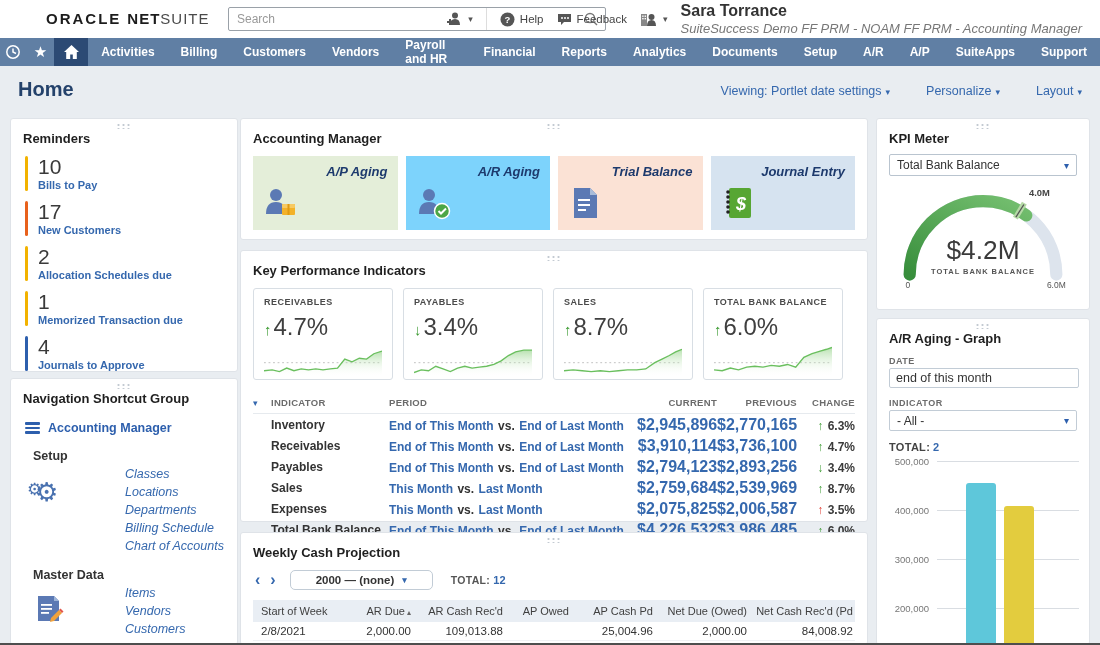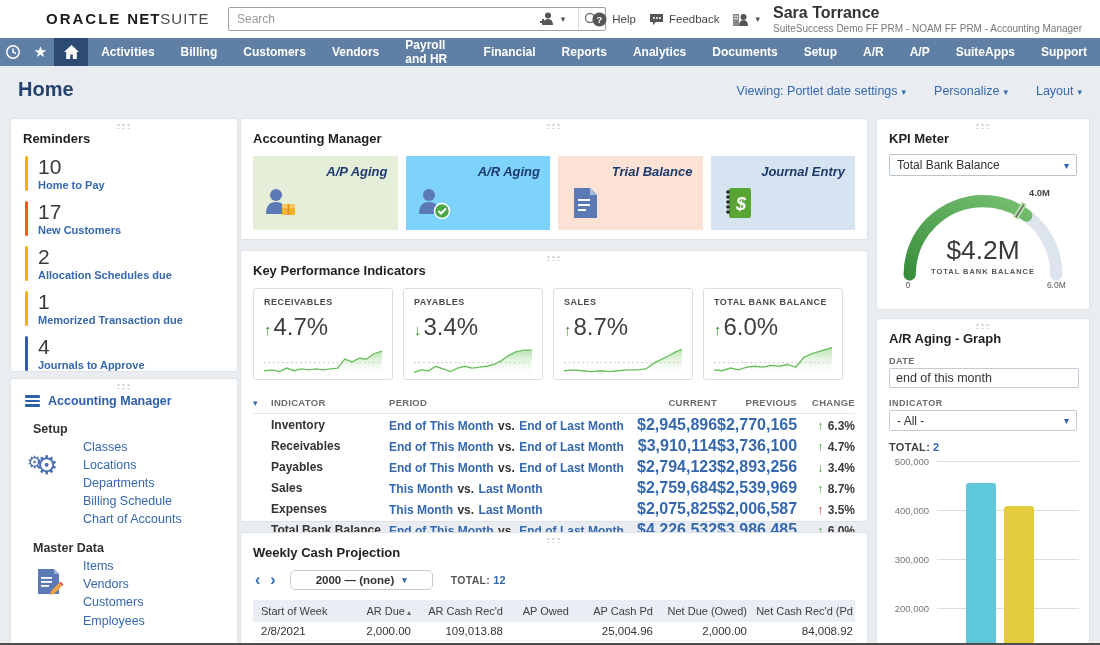--- a/index.html
+++ b/index.html
@@ -15,33 +15,33 @@
   .searchbox { position:absolute; left:228px; top:7px; width:378px; height:24px; border:1px solid #9aa1a8; border-radius:2px; background:#fff; display:flex; align-items:center; }
   .searchbox input { flex:1; border:none; outline:none; font-size:12px; padding:0 8px; color:#333; font-family:"Liberation Sans", sans-serif; }
   .searchbox input::placeholder { color:#999; }
   .search-ic { margin-right:7px; }
   .top-right { position:absolute; right:18px; top:0; height:38px; display:flex; align-items:center; gap:13px; }
   .tr-item { display:flex; align-items:center; gap:5px; font-size:11.5px; color:#444; white-space:nowrap; }
   .tr-caret { font-size:9px; color:#555; }
   .tr-divider { width:1px; height:22px; background:#ddd; }
   .user-block { line-height:1.25; }
   .user-name { font-size:16px; font-weight:bold; color:#333; }
-  .user-role { font-size:10px; color:#777; }
+  .user-role { font-size:13px; color:#777;font-style:italic; }
 
   
   .navbar { position:absolute; top:38px; left:0; width:1100px; height:28px; background:#607fa4; display:flex; align-items:stretch; }
   .nav-ic { width:44px; display:flex; align-items:center; justify-content:center; color:#fff; cursor:pointer; }
   .nav-ic.star { font-size:15px; }
   .nav-ic.home-active { width:56px; background:#2c4a74; }
   .nav-item { display:flex; align-items:center; padding:0 13px; color:#fff; font-size:12px; font-weight:bold; cursor:pointer; }
 
   
   .page-head { position:absolute; top:66px; left:0; width:1100px; height:50px; }
   .page-title { position:absolute; left:18px; top:12px; font-size:20px; font-weight:bold; color:#24426b; }
-  .head-links { position:absolute; right:18px; top:18px; display:flex; gap:28px; }
+  .head-links { position:absolute; right:18px; top:18px; display:flex; gap:36px; }
   .head-link { font-size:12.5px; color:#3568ae; cursor:pointer; white-space:nowrap; }
   .hl-caret { font-size:9px; color:#3568ae; margin-left:4px; }
 
   
   .card { position:absolute; background:#fff; border:1px solid #dfe3e8; border-radius:3px; }
   .card-title { font-size:13px; font-weight:bold; color:#1f1f1f; padding:12px 12px 0 12px; }
   .drag-dots { position:absolute; top:4px; left:50%; margin-left:-8px; width:16px; height:6px;
     background-image:radial-gradient(#c3cad2 1px, transparent 1.3px); background-size:5px 4px; }
 
   
@@ -50,21 +50,21 @@
   .rem-count { font-size:21px; color:#3a3a3a; line-height:1.05; }
   .rem-label { font-size:11px; font-weight:bold; color:#3568ae; margin-top:1px; cursor:pointer; }
 
   
   .sc-main { display:flex; align-items:center; gap:8px; margin:14px 0 0 14px; }
   .sc-main-label { font-size:12.5px; font-weight:bold; color:#2d5fad; cursor:pointer; }
   .ham { display:inline-block; }
   .ham i { display:block; width:15px; height:2.5px; background:#2d5fad; margin:2px 0; border-radius:1px; }
   .sc-head { font-size:12.5px; font-weight:bold; color:#333; margin:13px 0 2px 22px; }
   .sc-group { position:relative; }
-  .sc-links { margin-left:72px; }
+  .sc-links { margin-left:114px;font-style:italic; }
   .sc-link { font-size:12.5px; color:#3568ae; line-height:1.45; cursor:pointer; }
   .sc-icon { position:absolute; left:24px; top:6px; }
   .gear-big { font-size:26px; color:#4a72b0; line-height:1; }
   .gear-small { font-size:17px; color:#4a72b0; position:absolute; left:-8px; top:-8px; }
 
   
   .am-tiles { display:flex; gap:8px; padding:10px 12px 0 12px; }
   .am-tile { position:relative; width:147px; height:74px; border-radius:0; cursor:pointer;font-style:italic; }
   .am-tile-label { position:absolute; top:8px; right:10px; font-size:13px; font-weight:bold; color:#1d3a6d; }
   .am-tile-icon { position:absolute; left:10px; bottom:6px; }
@@ -237,21 +237,21 @@
     </div>
   </div>
 
   <section class="card" style="left:10px; top:118px; width:228px; height:254px;">
     <div class="drag-dots"></div>
     <div class="card-title">Reminders</div>
     <div class="rem-item">
       <span class="rem-bar" style="background: rgb(242, 178, 0);"></span>
       <span>
           <div class="rem-count">10</div>
-      <div class="rem-label">Home to Pay</div>
+      <div class="rem-label">Bills to Pay</div>
         </span>
     </div>
     <div class="rem-item">
       <span class="rem-bar" style="background: rgb(232, 97, 28);"></span>
       <span>
           <div class="rem-count">17</div>
       <div class="rem-label">New Customers</div>
         </span>
     </div>
     <div class="rem-item">
@@ -272,20 +272,21 @@
       <span class="rem-bar" style="background: rgb(45, 95, 173);"></span>
       <span>
           <div class="rem-count">4</div>
       <div class="rem-label">Journals to Approve</div>
         </span>
     </div>
   </section>
 
   <section class="card" style="left:10px; top:378px; width:228px; height:267px;">
     <div class="drag-dots"></div>
+    <div class="card-title">Navigation Shortcut Group</div>
     <div class="sc-main">
       <span class="ham">
           <i></i>
           <i></i>
           <i></i>
         </span>
       <span class="sc-main-label">Accounting Manager</span>
     </div>
     <div class="sc-head">Setup</div>
     <div class="sc-group">

